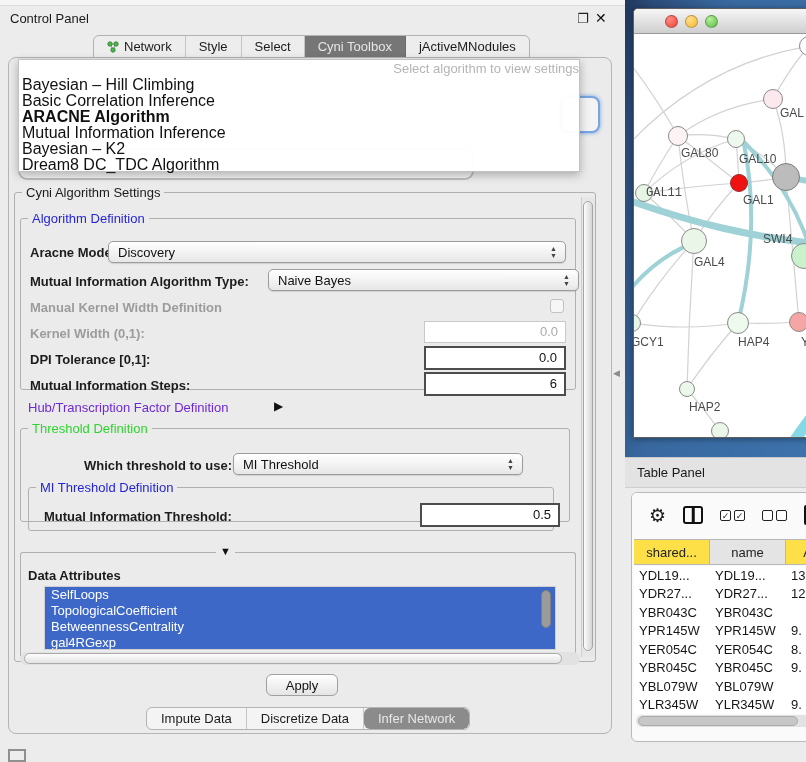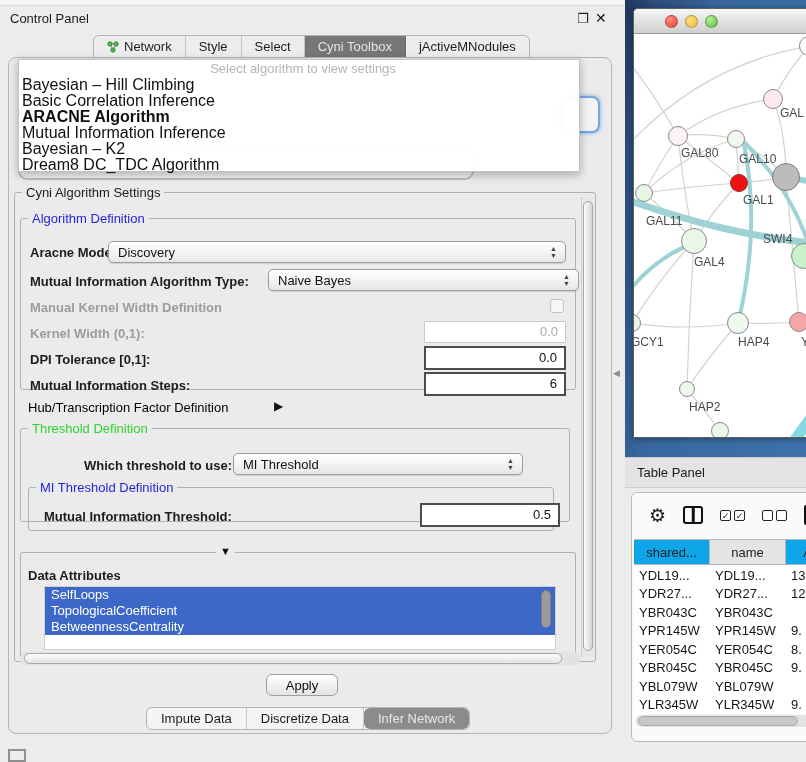--- a/index.html
+++ b/index.html
@@ -31,21 +31,21 @@
   .tab { display:flex; align-items:center; gap:5px; padding:0 13px; border-right:1px solid #c4c4c4; color:#1c1c1c; }
   .tab:last-child { border-right:none; }
   .tab.sel { background:#767676; color:#e5e5e5; border-right:1px solid #6a6a6a; }
 
   
   .dd {
     left:18px; top:59px; width:562px; height:113px; z-index:60;
     background:rgba(255,255,255,0.97); border:1px solid #c2c2c2;
     box-shadow:0 3px 9px rgba(0,0,0,0.28);
   }
-  .dd-ph { height:17px; line-height:17px; text-align:center; color:#b4b4b4; font-size:13px;margin-left:8px; }
+  .dd-ph { height:17px; line-height:17px; text-align:right; color:#b4b4b4; font-size:13px;margin-left:8px; }
   .dd-item { height:16px; line-height:16px; padding-left:3px; color:#101010; font-size:16px; white-space:nowrap; }
   .dd-item.bold { font-weight:bold; }
 
   .focus-box {
     left:560px; top:96px; width:40px; height:37px; z-index:40;
     background:#f3f3f3; border:2px solid #78a5e0; border-radius:8px;
     box-shadow:0 0 4px #78a5e0;
   }
   .ghost-field {
     left:18px; top:148px; width:456px; height:32px; z-index:39;
@@ -126,21 +126,21 @@
   .tp-toolbar { position:absolute; left:0; top:0; width:100%; height:44px; display:flex; align-items:center; gap:17px; padding-left:17px; background:#fafafa; }
   .gear { font-size:19px; color:#1a1a1a; line-height:1; }
   .colsicon { width:20px; height:18px; border:2.5px solid #111; border-radius:3px; position:relative; }
   .colsicon:after { content:""; position:absolute; left:50%; top:0; width:2.5px; height:100%; background:#111; transform:translateX(-50%); }
   .cbpair { display:flex; gap:3px; }
   .mini-cb { width:11px; height:11px; border:1.5px solid #222; border-radius:2px; font-size:9px; line-height:10px; text-align:center; color:#222; background:#fff; }
   .pageicon { width:15px; height:20px; border:2px solid #111; border-radius:2px; background:#fff; }
 
   .tp-header { position:absolute; left:2px; top:46px; display:flex; height:26px; border-top:1px solid #b7b7b7; border-bottom:1px solid #b7b7b7; }
   .th { display:flex; align-items:center; justify-content:center; border-right:1px solid #b7b7b7; font-size:13px; color:#222; }
-  .th.hl { background:#0ea5e9; }
+  .th.hl { background:#fde047; }
   .th.plain { background:#e4e4e4; }
   .tp-rows { position:absolute; left:2px; top:73px; width:196px; height:148px; overflow:hidden; background:#fff; }
   .tr { display:flex; height:18.5px; align-items:center; }
   .td { font-size:13px; color:#161616; padding-left:5px; white-space:nowrap; overflow:hidden; }
   .td.c1 { width:76px; }
   .td.c2 { width:76px; }
   .td.c3 { width:40px; }
 </style>
 </head>
 <body>
@@ -227,21 +227,21 @@
 
   <span class="lbl dis" style="left:30px; top:326px;">Kernel Width (0,1):</span>
   <div class="tf dis" style="left:424px; top:321px; width:142px;">0.0</div>
 
   <span class="lbl" style="left:30px; top:352px;">DPI Tolerance [0,1]:</span>
   <div class="tf strong" style="left:424px; top:346px; width:142px;">0.0</div>
 
   <span class="lbl" style="left:30px; top:378px;">Mutual Information Steps:</span>
   <div class="tf strong" style="left:424px; top:372px; width:142px;">6</div>
 
-  <span class="abs" style="left:28px; top:400px; font-size:13px; color:#000000;">Hub/Transcription Factor Definition</span>
+  <span class="abs" style="left:28px; top:400px; font-size:13px; color:#6d28d9;">Hub/Transcription Factor Definition</span>
   <span class="abs" style="left:274px; top:399px; font-size:12px; color:#111;">▶</span>
 
   <div class="grp" style="left:20px; top:428px; width:550px; height:94px;">
     <span class="grp-title t-green">Threshold Definition</span>
   </div>
   <span class="lbl" style="left:84px; top:458px;">Which threshold to use:</span>
   <div class="combo" style="left:233px; top:453px; width:290px;">
     <span>MI Threshold</span>
     <span class="arrows">
         <span>▲</span>
@@ -257,20 +257,21 @@
 
   <div class="grp" style="left:20px; top:552px; width:556px; height:104px; border-bottom:none; border-bottom-left-radius:0; border-bottom-right-radius:0;">
     <span class="grp-title" style="left:195px; font-size:11px; color:#111;">▼</span>
   </div>
   <span class="lbl" style="left:28px; top:568px;">Data Attributes</span>
 
   <div class="attr-list">
     <div class="attr-item">SelfLoops</div>
     <div class="attr-item">TopologicalCoefficient</div>
     <div class="attr-item">BetweennessCentrality</div>
+    <div class="attr-item">gal4RGexp</div>
   </div>
   <div class="abs" style="left:541px; top:590px; width:10px; height:38px; border-radius:5px; background:#9b9b9b; border:1px solid #7f7f7f;"></div>
 
   <div class="htrack" style="left:20px; top:652px; width:560px; height:13px;"></div>
   <div class="hthumb" style="left:24px; top:653px; width:538px; height:11px;"></div>
 
   <div class="apply-btn">
     <span>Apply</span>
   </div>
 
@@ -346,21 +347,21 @@
       <div class="node" style="left:-11px; top:280px; width:18px; height:18px; background:#e9f6e7;"></div>
       <div class="node" style="left:93px;  top:278px; width:22px; height:22px; background:#eefaee;"></div>
       <div class="node" style="left:155px; top:278px; width:20px; height:20px; background:#f6a5a5;"></div>
       <div class="node" style="left:45px;  top:347px; width:16px; height:16px; background:#ecf8ec;"></div>
       <div class="node" style="left:77px;  top:388px; width:18px; height:18px; background:#eaf7e8;"></div>
 
       <div class="nlabel" style="left:146px; top:72px;">GAL</div>
       <div class="nlabel" style="left:47px;  top:112px;">GAL80</div>
       <div class="nlabel" style="left:105px; top:118px;">GAL10</div>
       <div class="nlabel" style="left:109px; top:159px;">GAL1</div>
-      <div class="nlabel" style="left:12px;  top:180px;">GAL11</div>
+      <div class="nlabel" style="left:12px;  top:152px;font-family:Liberation Mono, monospace;">GAL11</div>
       <div class="nlabel" style="left:129px; top:198px;">SWI4</div>
       <div class="nlabel" style="left:60px;  top:221px;">GAL4</div>
       <div class="nlabel" style="left:-3px;  top:301px;">GCY1</div>
       <div class="nlabel" style="left:104px; top:301px;">HAP4</div>
       <div class="nlabel" style="left:167px; top:301px;">Y</div>
       <div class="nlabel" style="left:55px;  top:366px;">HAP2</div>
     </div>
   </div>
 
   <div class="abs tp-titlebar"></div>

